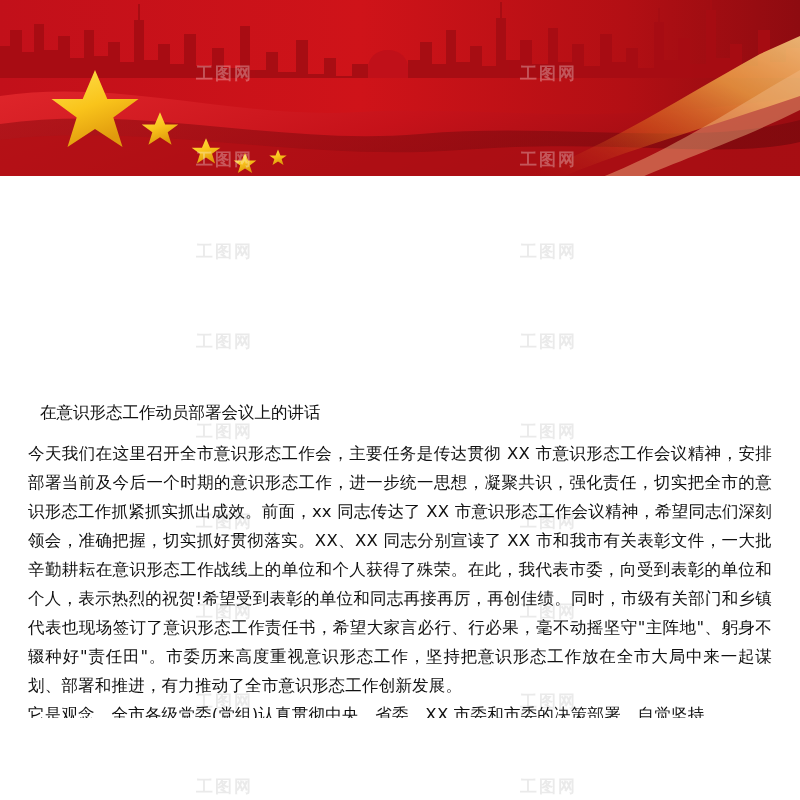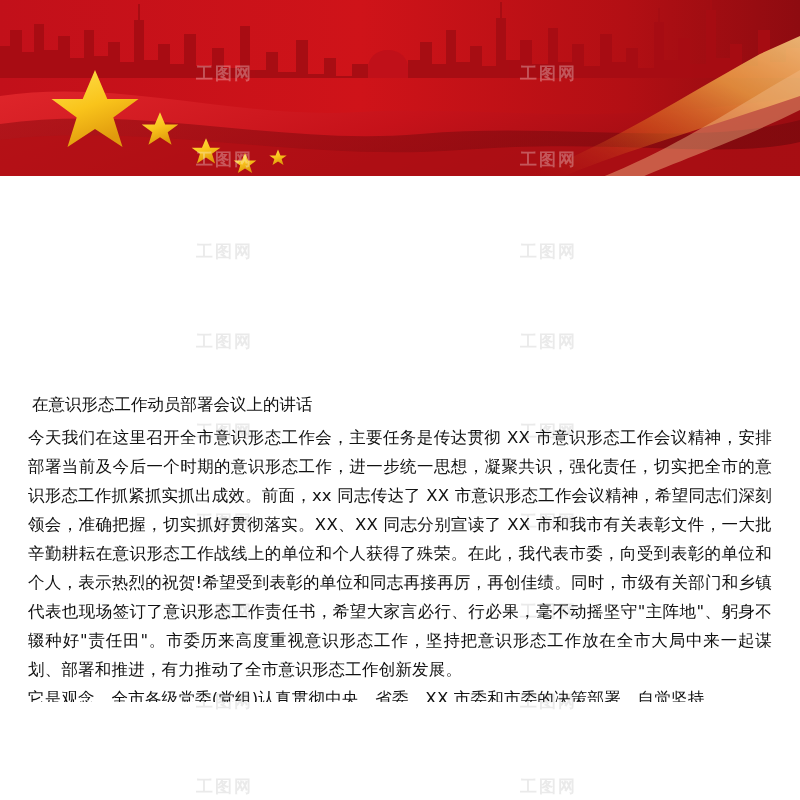--- a/index.html
+++ b/index.html
@@ -58,21 +58,21 @@
     line-height: 29px;
     color: #111111;
     text-align: justify;
     margin: 0 0 0 0;
     letter-spacing: 0.2px;
   }
   .title-line {
     font-size: 16.5px;
     line-height: 29px;
     color: #111111;
-    margin: 4px;
+    margin: 12px;
   }
   .clip-last {
     max-height: 18px;
     overflow: hidden;
   }
 </style>
 </head>
 <body>
 
 <div class="banner">

